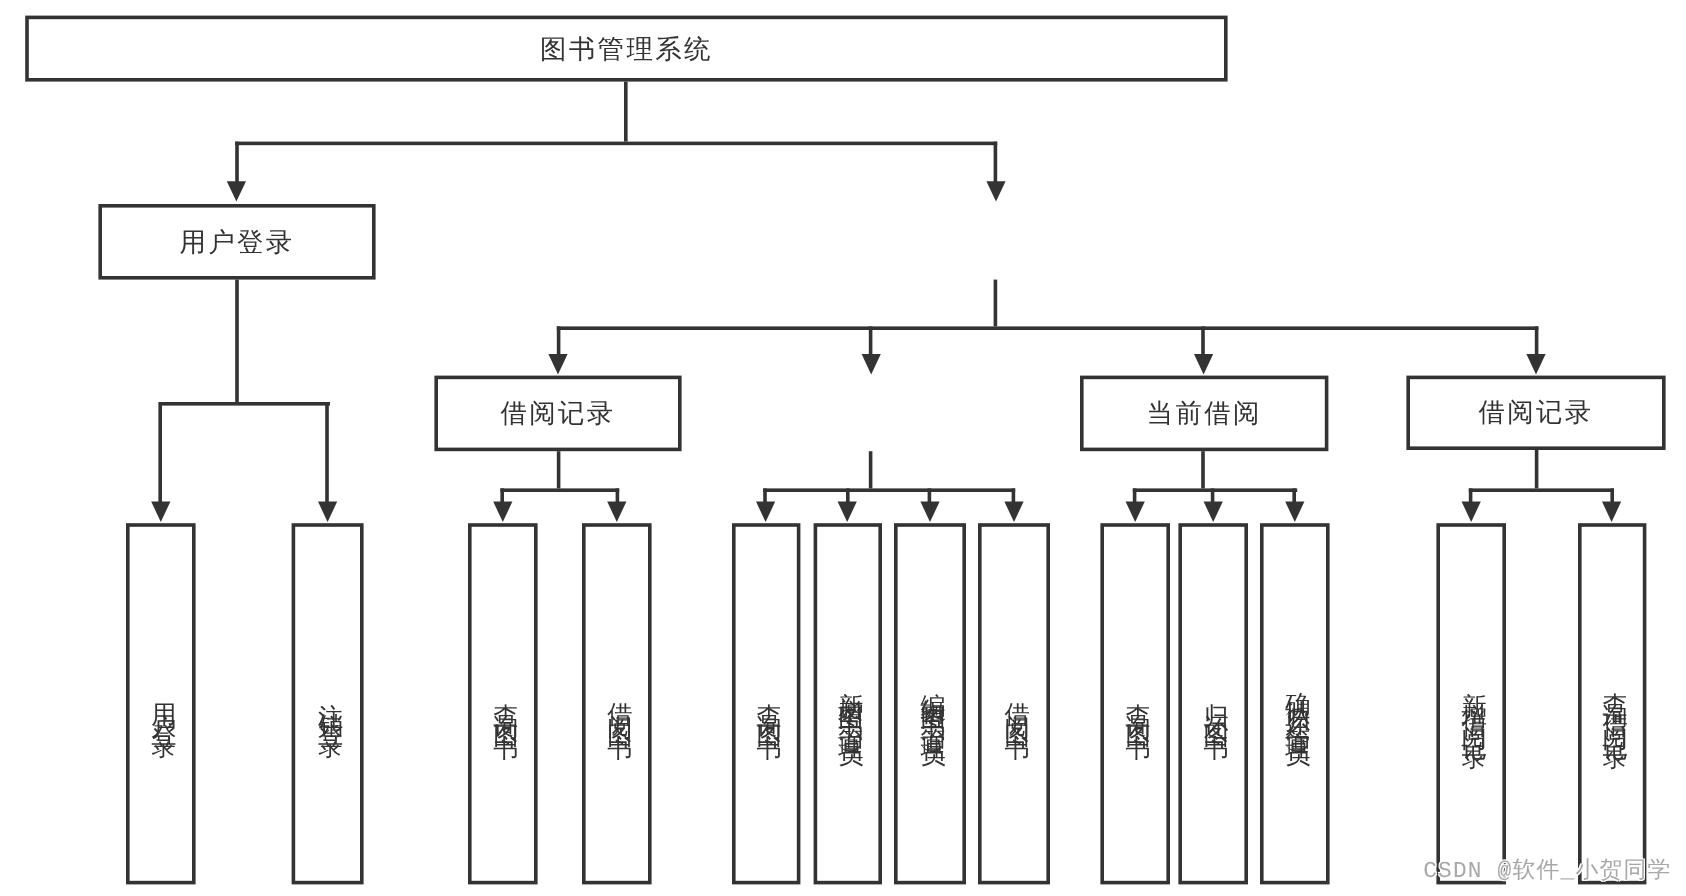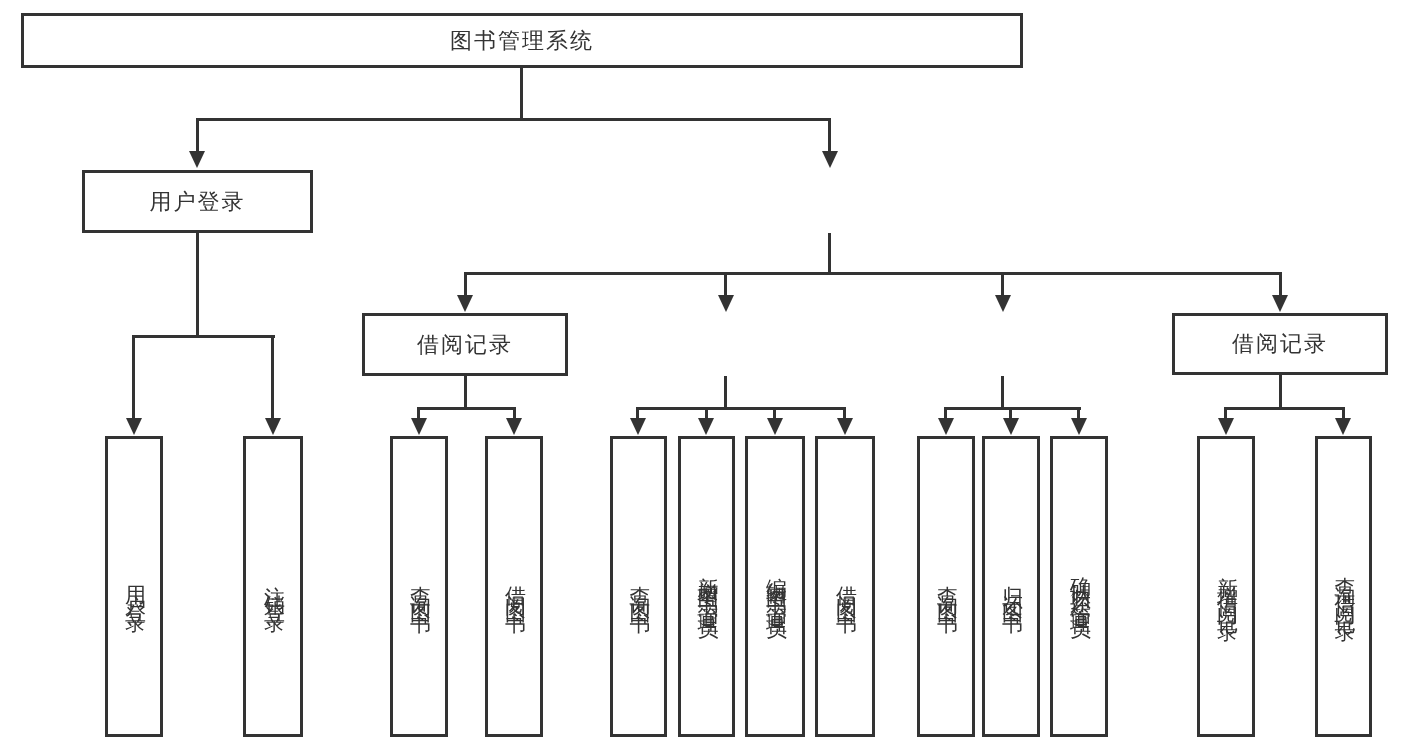--- a/index.html
+++ b/index.html
@@ -61,20 +61,23 @@
   <div class="arrow" style="left:457px; top:295px;"></div>
   <div class="line" style="left:724px; top:272px; width:3px; height:26px;"></div>
   <div class="arrow" style="left:718px; top:295px;"></div>
   <div class="line" style="left:1001px; top:272px; width:3px; height:26px;"></div>
   <div class="arrow" style="left:995px; top:295px;"></div>
   <div class="line" style="left:1279px; top:272px; width:3px; height:26px;"></div>
   <div class="arrow" style="left:1272px; top:295px;"></div>
 
   <div class="box" style="left:362px; top:313px; width:206px; height:63px;">
     <span class="hlabel">借阅记录</span>
+  </div>
+  <div class="box" style="left:900px; top:313px; width:207px; height:63px;">
+    <span class="hlabel">当前借阅</span>
   </div>
   <div class="box" style="left:1172px; top:313px; width:216px; height:62px;">
     <span class="hlabel">借阅记录</span>
   </div>
 
   <div class="line" style="left:464px; top:376px; width:3px; height:31px;"></div>
   <div class="line" style="left:417px; top:407px; width:99px; height:3px;"></div>
   <div class="line" style="left:417px; top:407px; width:3px; height:14px;"></div>
   <div class="arrow" style="left:411px; top:418px;"></div>
   <div class="line" style="left:513px; top:407px; width:3px; height:14px;"></div>
@@ -144,14 +147,15 @@
     <span class="vtext" style="letter-spacing:6px;">确认归还（管理员）</span>
   </div>
 
   <div class="box" style="left:1197px; top:436px; width:58px; height:301px;">
     <span class="vtext">新增借阅记录</span>
   </div>
   <div class="box" style="left:1315px; top:436px; width:57px; height:301px;">
     <span class="vtext">查询借阅记录</span>
   </div>
 
+  <div class="watermark">CSDN @软件_小贺同学</div>
 
 </div>
 
 </body></html>

